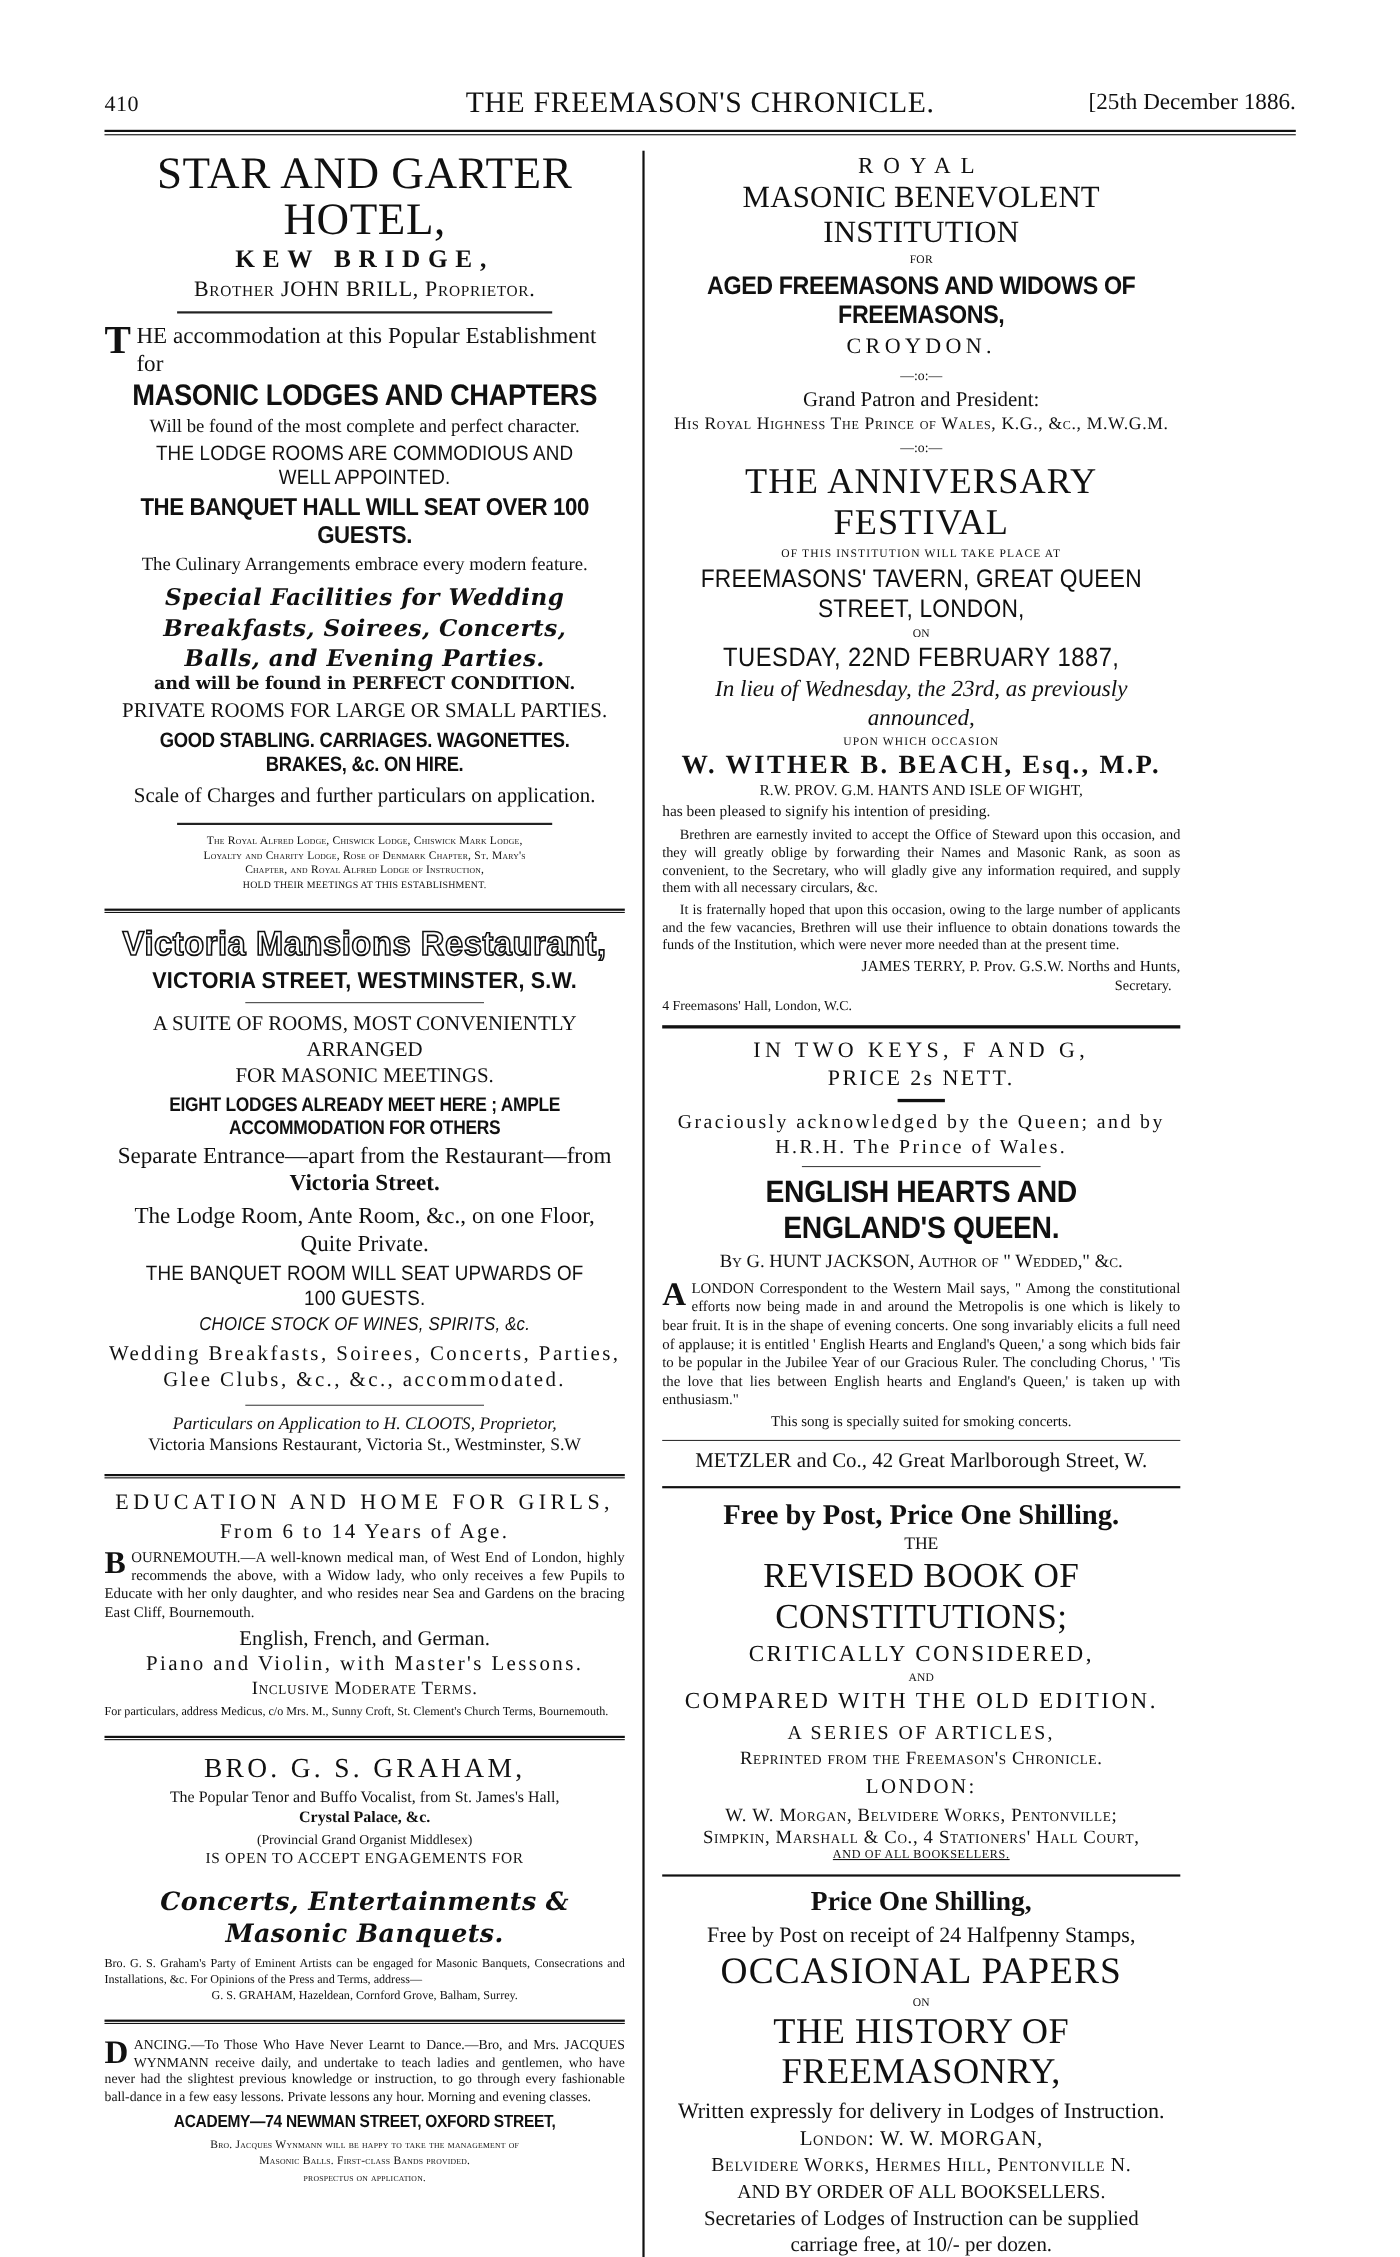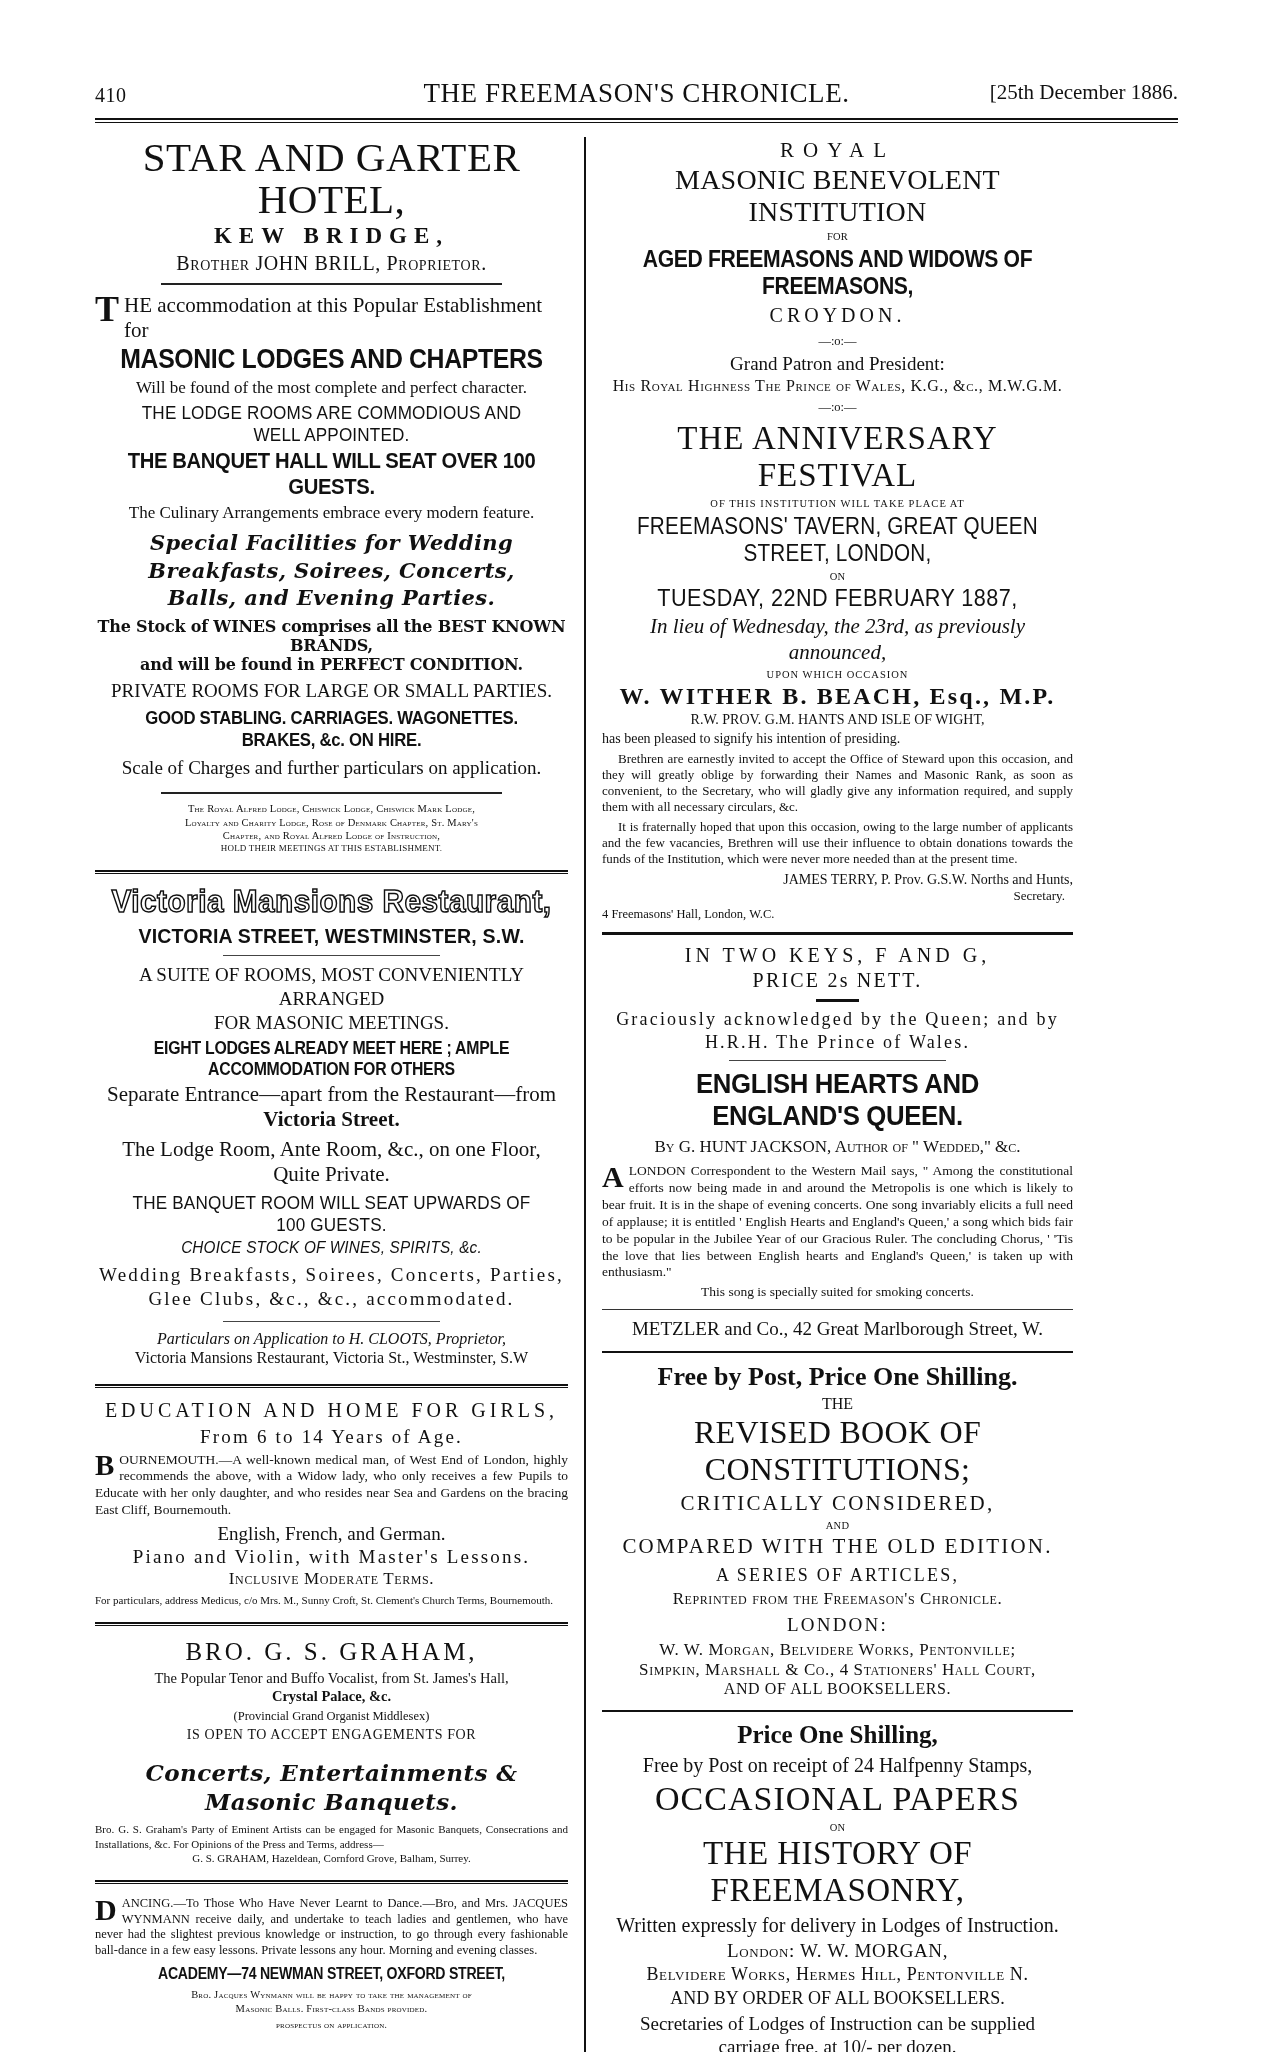--- a/index.html
+++ b/index.html
@@ -82,21 +82,20 @@
           <span>HE accommodation at this Popular Establishment for</span>
         </div>
         <div class="clear"></div>
         <div class="c cond-bold" style="font-size:27px;margin-top:1px;">MASONIC LODGES AND CHAPTERS</div>
         <div class="c ser-body" style="margin-top:3px;">Will be found of the most complete and perfect character.</div>
         <div class="c cond-light" style="font-size:19px;margin-top:3px;">THE LODGE ROOMS ARE COMMODIOUS AND WELL APPOINTED.</div>
         <div class="c cond-bold" style="font-size:22px;margin-top:2px;">THE BANQUET HALL WILL SEAT OVER 100 GUESTS.</div>
         <div class="c ser-body" style="margin-top:3px;">The Culinary Arrangements embrace every modern feature.</div>
         <div class="c gothic" style="margin-top:6px;">Special Facilities for Wedding Breakfasts, Soirees, Concerts,</div>
         <div class="c gothic">Balls, and Evening Parties.</div>
-        <div class="c fatface" style="margin-top:6px;">The Stock of WINES comprises all the BEST KNOWN BRANDS,</div>
         <div class="c fatface">and will be found in PERFECT CONDITION.</div>
         <div class="c ser-mid" style="margin-top:5px;">PRIVATE ROOMS FOR LARGE OR SMALL PARTIES.</div>
         <div class="c cond-bold-sm" style="font-size:19px;margin-top:4px;">GOOD STABLING.   CARRIAGES.   WAGONETTES.   BRAKES, &amp;c. ON HIRE.</div>
         <div class="c ser-mid" style="margin-top:5px;">Scale of Charges and further particulars on application.</div>
         <div class="hr-med" style="margin-top:12px;"></div>
         <div class="c xtiny sc" style="margin-top:8px;">The Royal Alfred Lodge, Chiswick Lodge, Chiswick Mark Lodge,</div>
         <div class="c xtiny sc">Loyalty and Charity Lodge, Rose of Denmark Chapter, St. Mary's</div>
         <div class="c xtiny sc">Chapter, and Royal Alfred Lodge of Instruction,</div>
         <div class="c xtiny sc" style="font-size:9px;">HOLD THEIR MEETINGS AT THIS ESTABLISHMENT.</div>
       </div>
@@ -225,21 +224,21 @@
         <div class="c ser-body sc" style="font-size:16px;margin-top:2px;">THE</div>
         <div class="c" style="font-size:32px;letter-spacing:.3px;margin-top:1px;">REVISED BOOK OF CONSTITUTIONS;</div>
         <div class="c ser-mid spaced2" style="font-size:21px;margin-top:2px;">CRITICALLY CONSIDERED,</div>
         <div class="c xtiny sc" style="margin-top:3px;">AND</div>
         <div class="c ser-mid spaced2" style="font-size:21px;">COMPARED WITH THE OLD EDITION.</div>
         <div class="c ser-mid spaced2" style="font-size:18px;margin-top:5px;">A SERIES OF ARTICLES,</div>
         <div class="c smallcaps sc" style="font-size:17px;margin-top:2px;">Reprinted from the Freemason's Chronicle.</div>
         <div class="c ser-mid spaced2" style="font-size:19px;margin-top:4px;">LONDON:</div>
         <div class="c smallcaps sc" style="font-size:17px;margin-top:3px;">W. W. Morgan, Belvidere Works, Pentonville;</div>
         <div class="c smallcaps sc" style="font-size:17px;">Simpkin, Marshall &amp; Co., 4 Stationers' Hall Court,</div>
-        <div class="c smallcaps sc" style="font-size:16px;">AND OF ALL BOOKSELLERS.</div>
+        <div class="c smallcaps sc" style="font-size:11px;text-decoration:underline;">AND OF ALL BOOKSELLERS.</div>
       </div>
 
       <div class="hr-thin" style="border-top:2px solid #111;margin-top:12px;"></div>
 
       <div class="ad">
         <div class="c ser-lg b" style="font-size:25px;margin-top:8px;">Price One Shilling,</div>
         <div class="c ser-lg" style="font-size:20px;margin-top:3px;">Free by Post on receipt of 24 Halfpenny Stamps,</div>
         <div class="c" style="font-size:34px;letter-spacing:1px;margin-top:3px;">OCCASIONAL PAPERS</div>
         <div class="c xtiny sc" style="margin-top:3px;">ON</div>
         <div class="c" style="font-size:33px;letter-spacing:.5px;margin-top:1px;">THE HISTORY OF FREEMASONRY,</div>

